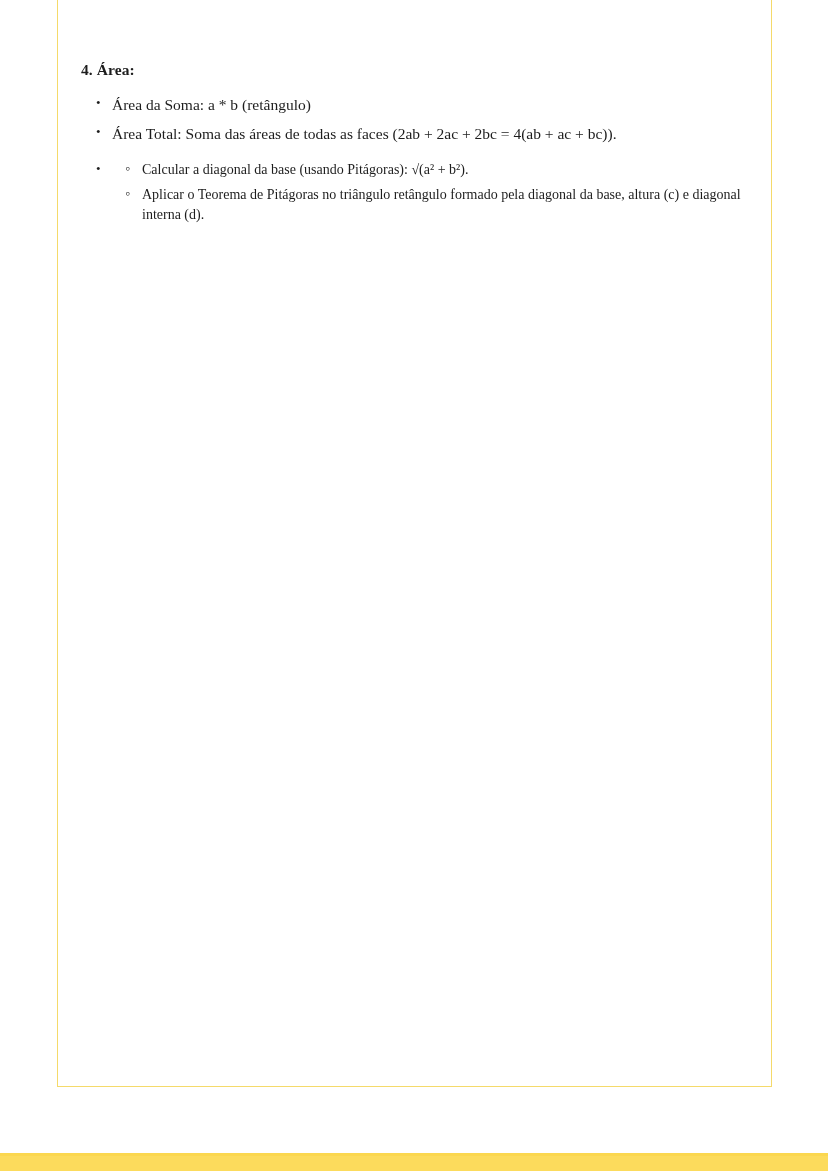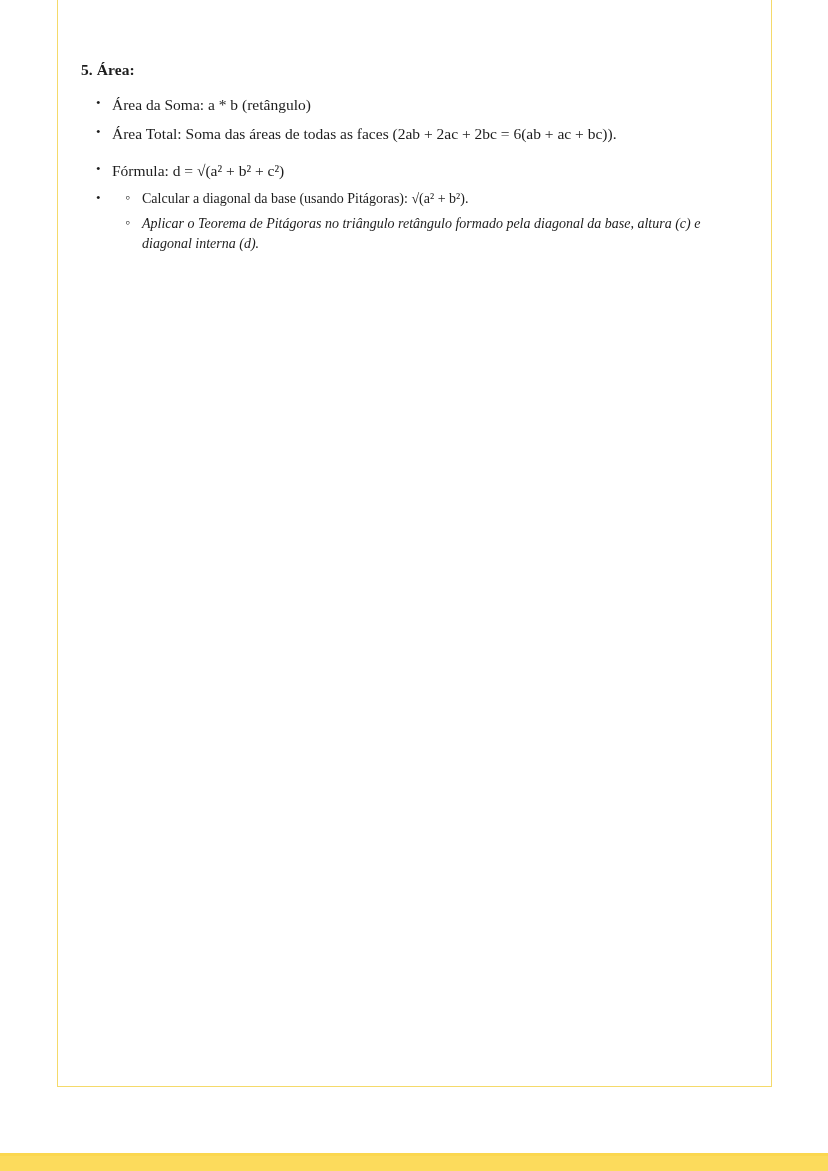--- a/index.html
+++ b/index.html
@@ -87,21 +87,21 @@
     color: #1d1d1d;
   }
   ul.doc-sublist > li::before {
     content: "\25E6";
     position: absolute;
     left: 13px;
     top: -1px;
     font-size: 14px;
     color: #1d1d1d;
   }
-  ul.doc-sublist > li:last-child { margin-bottom: 0; font-style: italic; }
+  ul.doc-sublist > li:last-child { margin-bottom: 0; }
 
   .li-text { display: block; }
 
   
   .bottom-bar {
     position: absolute;
     left: 0;
     bottom: 0;
     width: 828px;
     height: 18px;
@@ -116,36 +116,33 @@
     background: #fbd64b;
     opacity: .75;
   }
 </style>
 </head>
 <body>
 
 <div class="page-sheet">
   <div class="page-body">
 
-    <div class="doc-heading h-area">5. Área:</div>
+    <div class="doc-heading h-area">4. Área:</div>
 
     <ul class="doc-list">
       <li>
         <span class="li-text">Área da Soma: a * b (retângulo)</span>
       </li>
       <li>
-        <span class="li-text">Área Total: Soma das áreas de todas as faces (2ab + 2ac + 2bc = 6(ab + ac + bc)).</span>
+        <span class="li-text">Área Total: Soma das áreas de todas as faces (2ab + 2ac + 2bc = 4(ab + ac + bc)).</span>
       </li>
     </ul>
 
 
     <ul class="doc-list">
-      <li>
-        <span class="li-text">Fórmula: d = √(a² + b² + c²)</span>
-      </li>
       <li>
 
         <ul class="doc-sublist">
           <li>
             <span class="li-text">Calcular a diagonal da base (usando Pitágoras): √(a² + b²).</span>
           </li>
           <li>
             <span class="li-text">Aplicar o Teorema de Pitágoras no triângulo retângulo formado pela diagonal da base, altura (c) e diagonal interna (d).</span>
           </li>
         </ul>

